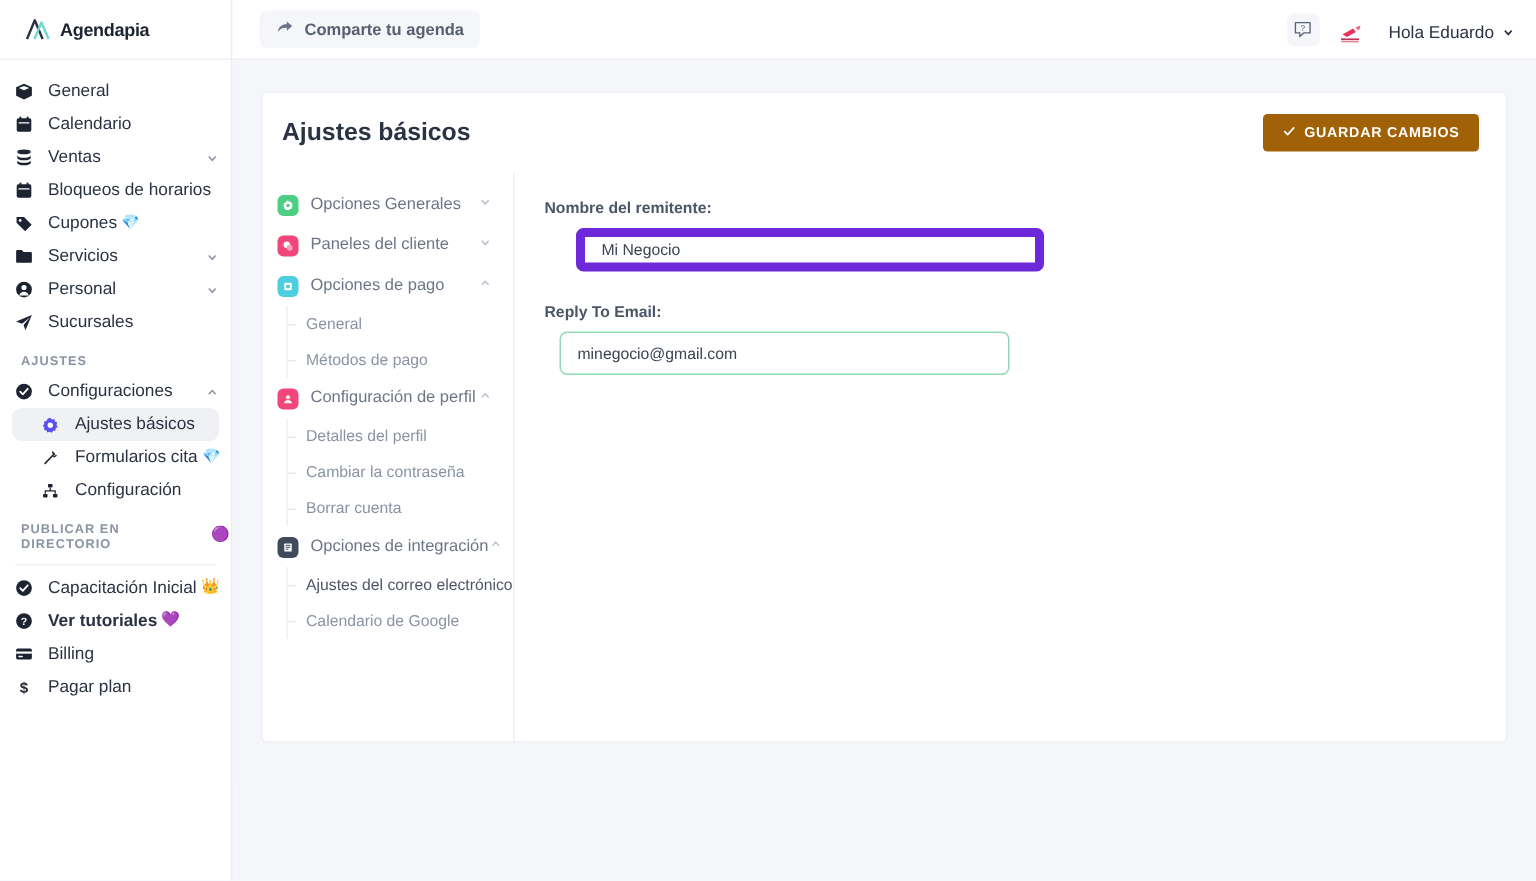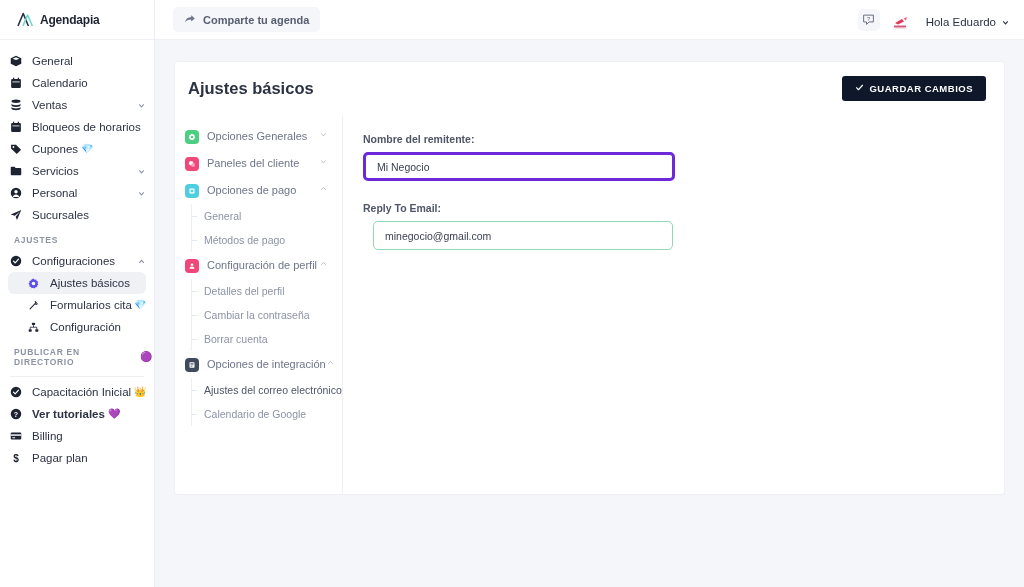--- a/index.html
+++ b/index.html
@@ -78,21 +78,21 @@
     background: #ffffff; border-radius: 3px; height: 100%;
     box-shadow: 0 0 0 1px #eef0f4; display: flex; flex-direction: column;
     overflow: hidden;
   }
   .card-head {
     height: 53px; display: flex; align-items: center;
     padding: 0 18px 0 13px; flex: 0 0 53px;
   }
   .page-title { font-size: 16.5px; font-weight: 600; color: #2b3243; }
   .save-btn {
-    margin-left: auto; background: #0f172a; color: #fff;
+    margin-left: auto; background: #a16207; color: #fff;
     border: none; border-radius: 3px; height: 25px; padding: 0 13px;
     font-size: 9.5px; font-weight: 600; letter-spacing: 0.5px;
     display: flex; align-items: center; gap: 5px; cursor: pointer;
     font-family: "Liberation Sans", sans-serif;
   }
   .card-body { display: flex; flex: 1; min-height: 0; }
 
   
   .settings-nav {
     width: 168px; flex: 0 0 168px; border-right: 1px solid #eef0f4;
@@ -119,23 +119,23 @@
     width: 5px; height: 1px; background: #e3e7ee;
   }
   .sg-sub.dark { color: #4e5567; }
 
   
   .form-panel { flex: 1; padding: 18px 20px 0 20px; }
   .field-label {
     font-size: 10.5px; color: #4e5567; font-weight: 600; margin-bottom: 7px;
   }
   .txt-input {
-    width: 312px; height: 29px; border: 3px solid #6d28d9; border-radius: 5px;
+    width: 312px; height: 29px; border: 6px solid #6d28d9; border-radius: 5px;
     padding: 0 11px; font-size: 10.5px; color: #3b4254; background: #fff;
-    font-family: "Liberation Sans", sans-serif; outline: none;
+    font-family: "Liberation Sans", sans-serif; outline: none; margin-left: 21px;
   }
   .field-group { margin-bottom: 21px; }
   .field-group.focused .txt-input {
     border: 1.4px solid #8fd9b6; width: 300px; margin-left: 10px;
   }
   .field-group.focused .field-label { margin-left: 0; }
 </style>
 </head>
 <body>
 

